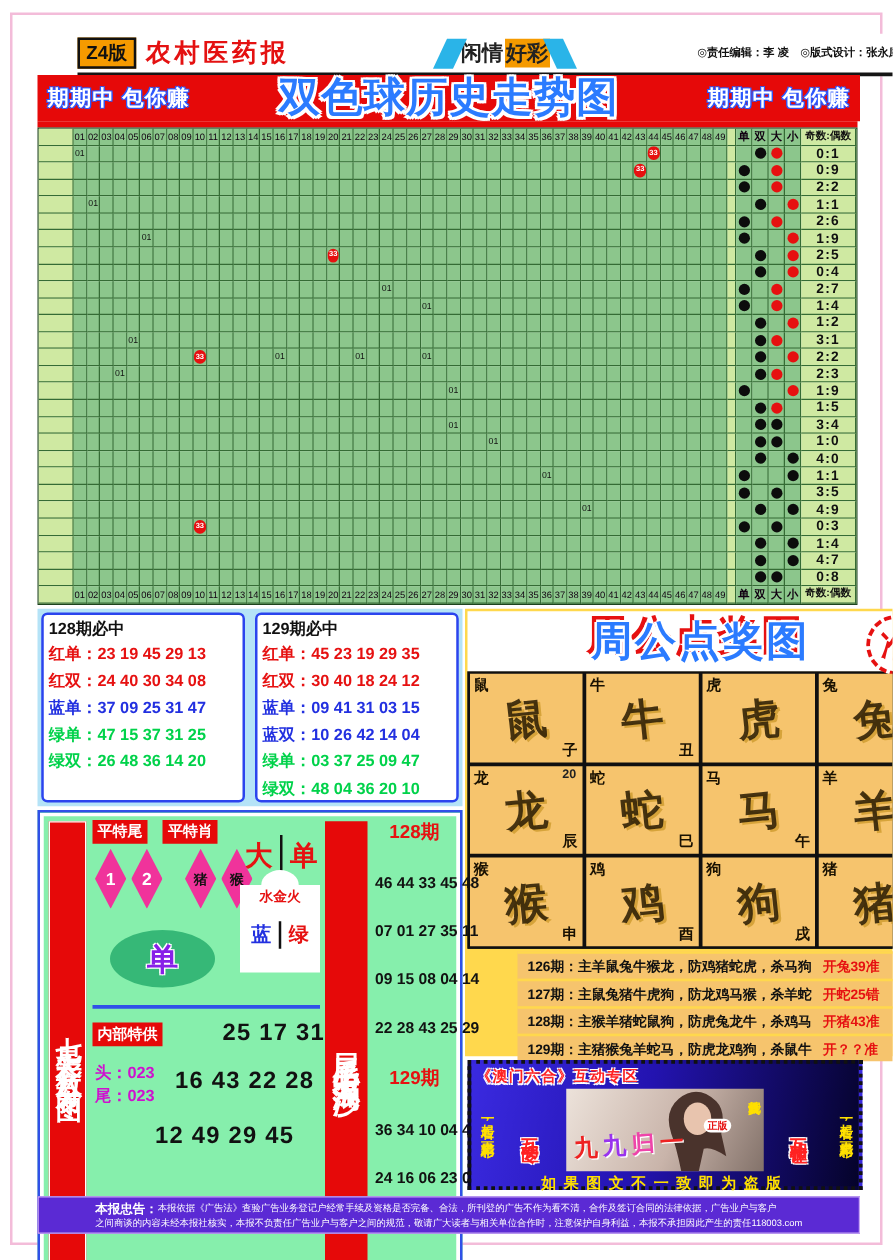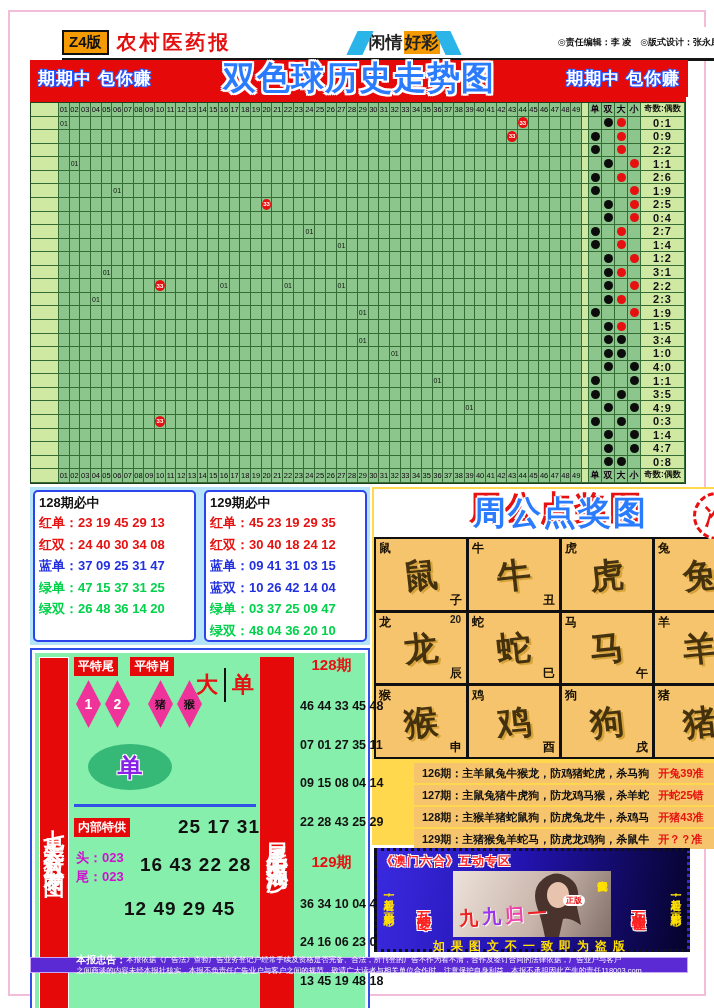--- a/index.html
+++ b/index.html
@@ -143,21 +143,21 @@
   .girl-label{position:absolute;right:2px;top:2px;writing-mode:vertical-rl;text-orientation:upright;
        color:#ffe000;font-size:10px;font-weight:900;}
   .brand{position:absolute;left:6px;bottom:8px;font-size:19px;font-weight:900;letter-spacing:4px;
        transform:rotate(-4deg);font-family:"DejaVu Serif",serif;}
   .brand span{text-shadow:1px 1px 0 #fff;}
   .genuine{position:absolute;right:26px;top:24px;background:#fff;border-radius:8px;color:#e61111;
        font-size:8px;font-weight:900;padding:0 3px;}
   .macau-bottom{text-align:center;color:#ffe000;font-size:12px;font-weight:900;letter-spacing:6px;margin-top:1px;}
 
   
-  .notice{position:absolute;left:30px;top:957px;width:658px;height:16px;background:#5b2ad4;
+  .notice{position:absolute;left:30px;top:957px;width:658px;height:30px;background:#5b2ad4;
        border:1px solid #c9a8f5;box-sizing:border-box;color:#fff;display:flex;align-items:center;
        justify-content:center;}
   .notice-inner{font-size:7.5px;line-height:11px;text-align:left;}
   .notice-label{font-size:10px;font-weight:900;vertical-align:-1px;}
 </style>
 </head>
 <body>
 
 <div class="page-frame"></div>
 
@@ -2016,20 +2016,28 @@
         <div class="diamond num">1</div>
         <div class="diamond num">2</div>
         <span class="dgap"></span>
         <div class="diamond zodiac">猪</div>
         <div class="diamond zodiac">猴</div>
       </div>
     <div class="da-dan">
       <span>大</span>
       <span class="sep"></span>
       <span>单</span>
+    </div>
+    <div class="elem-box">
+      <div class="elem-top">水金火</div>
+      <div class="elem-bottom">
+        <span class="b">蓝</span>
+        <span class="sep"></span>
+        <span class="g">绿</span>
+      </div>
     </div>
     <div class="green-ellipse">
       <span>单</span>
     </div>
     <div class="qxc-divider"></div>
     <div class="nbtg-row">
       <span class="tag-red">内部特供</span>
       <span class="big-nums">25 17 31 27</span>
     </div>
     <div class="head-tail">

